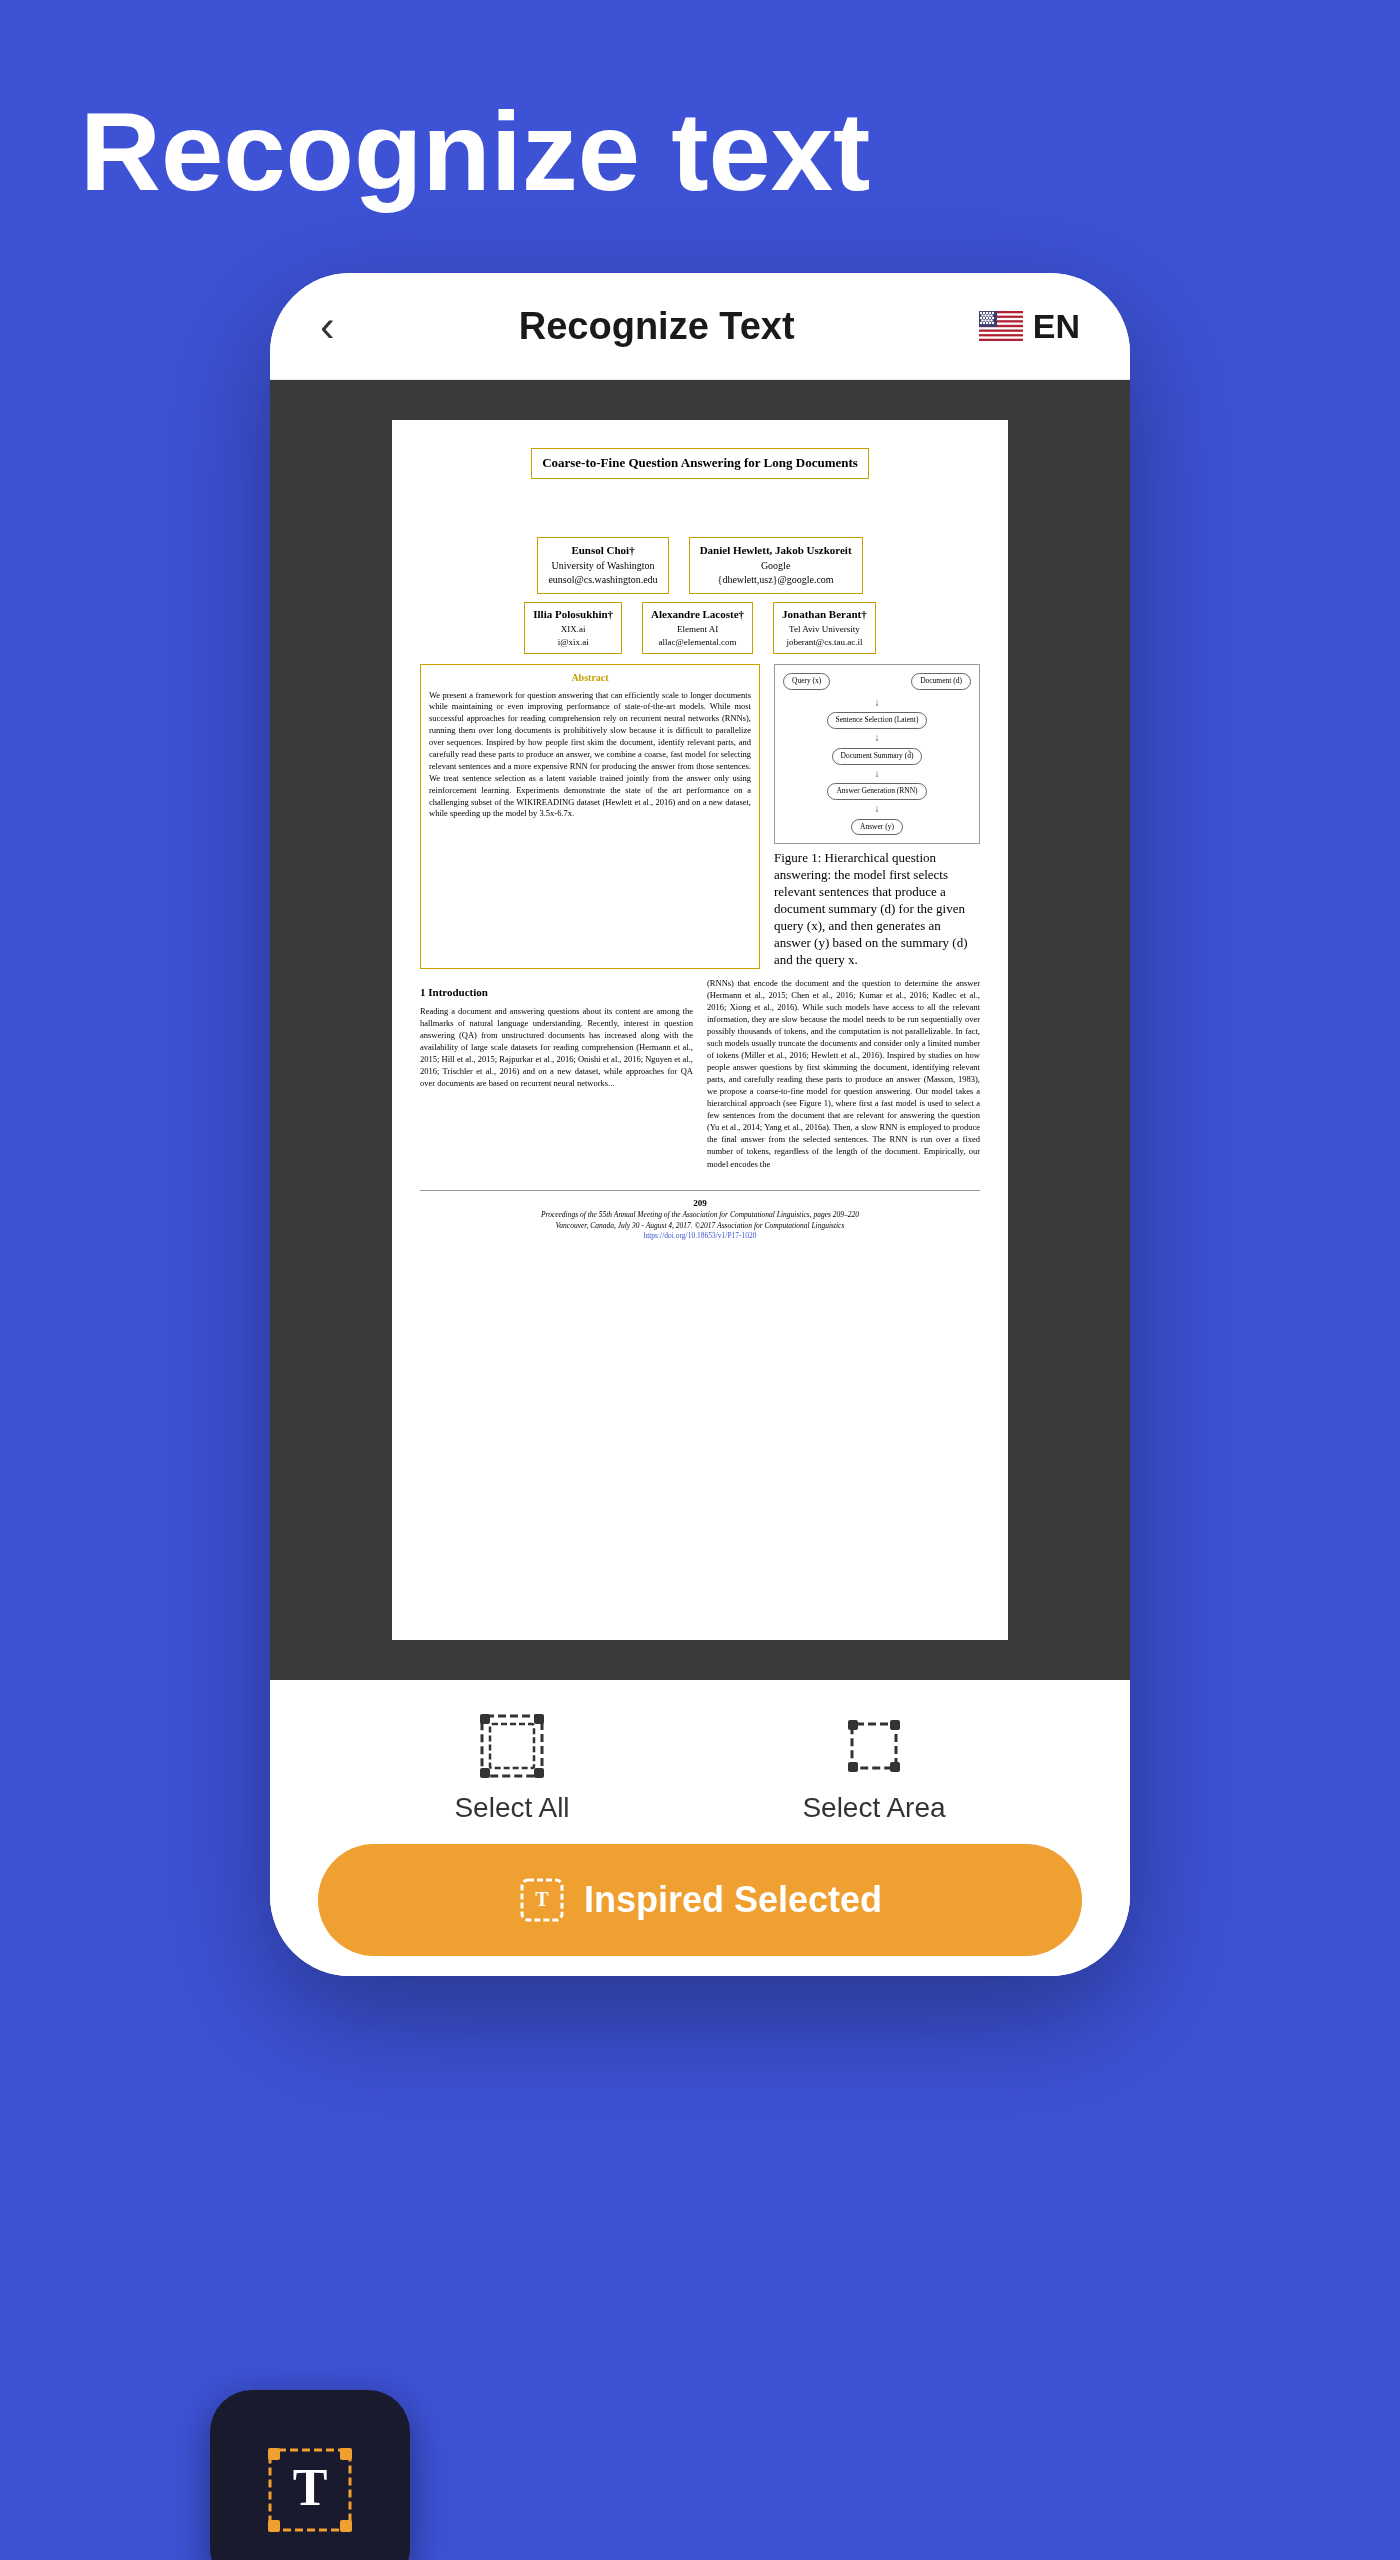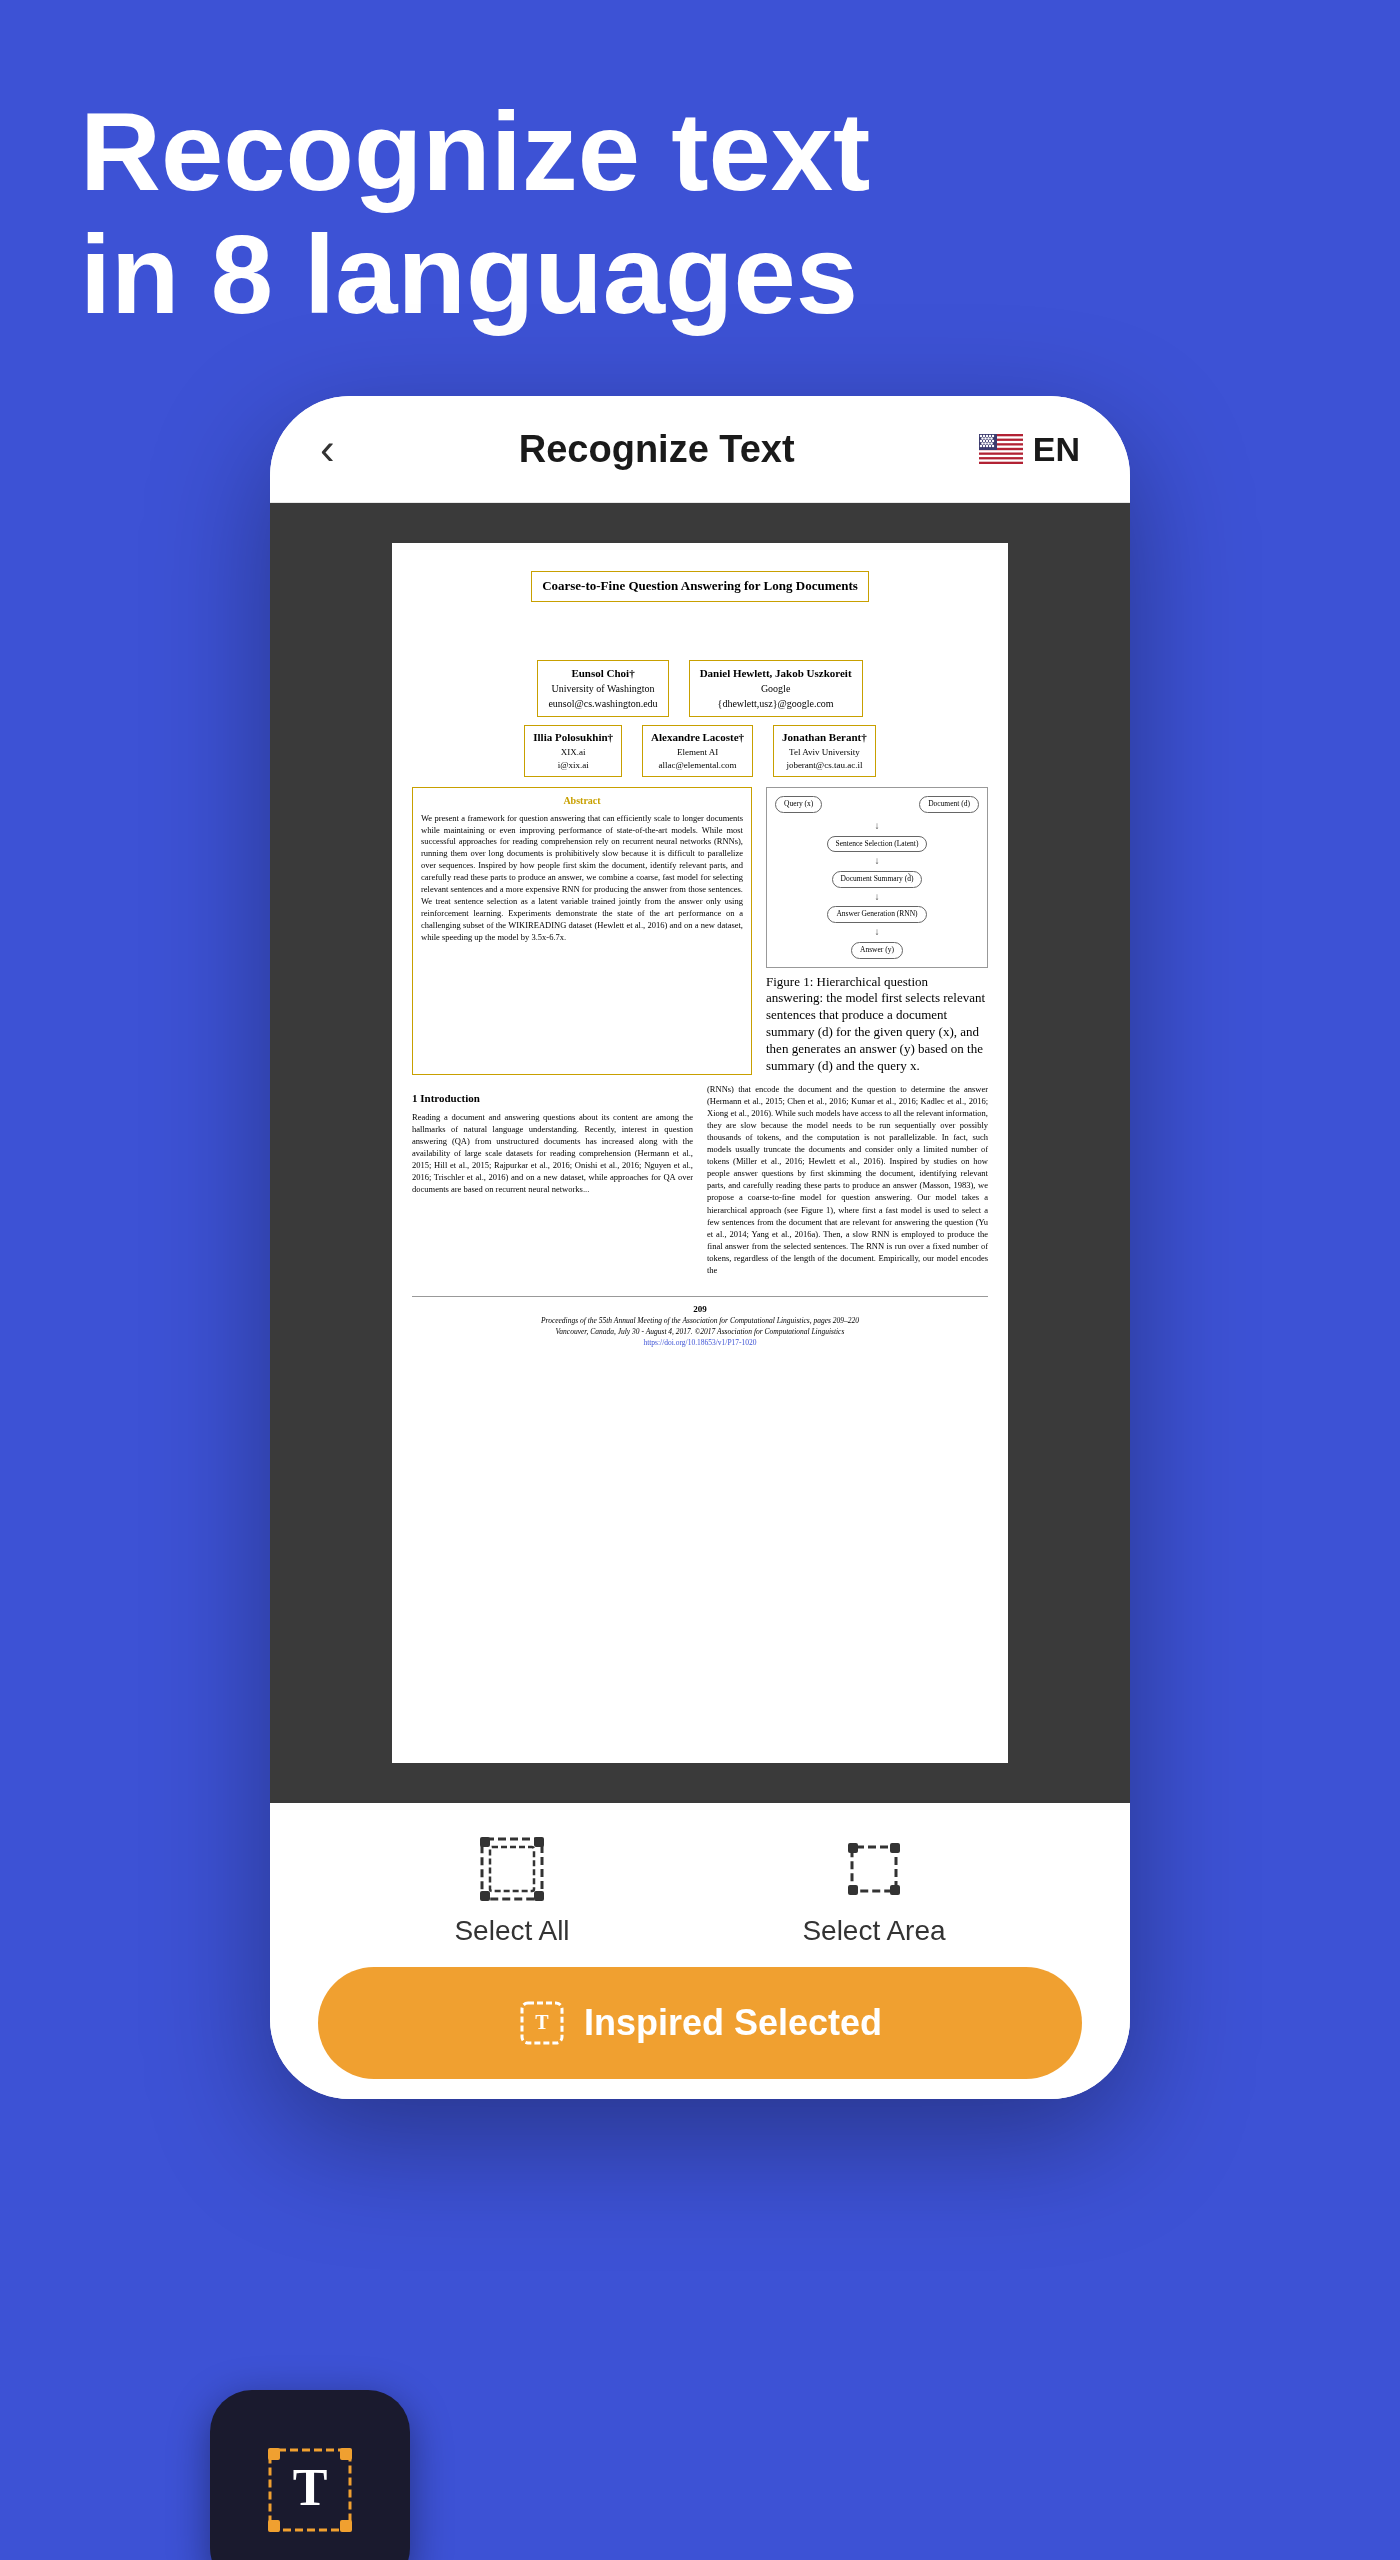--- a/index.html
+++ b/index.html
@@ -81,21 +81,21 @@
       min-height: 1300px;
       display: flex;
       align-items: center;
       justify-content: center;
     }
 
     .document-page {
       background: #ffffff;
       width: 616px;
       min-height: 1220px;
-      padding: 28px 20px 20px;
+      padding: 28px 28px 20px;
       font-size: 11px;
       line-height: 1.45;
       color: #000;
       font-family: 'Times New Roman', Times, serif;
       position: relative;
     }
 
     .doc-title {
       text-align: center;
       font-size: 13px;
@@ -306,21 +306,20 @@
     .recognize-icon {
       width: 48px;
       height: 48px;
     }
   </style>
 </head>
 <body>
 
 <div class="headline">
   <span>Recognize text</span><br>
-  <span>in 8 languages</span>
 </div>
 
 <div class="phone-wrapper">
 
   <div class="app-icon">
     <svg class="app-icon-svg" viewBox="0 0 120 120" xmlns="http://www.w3.org/2000/svg">
 
       <rect x="20" y="20" width="80" height="80" rx="8" fill="none" stroke="#f0a030" stroke-width="3" stroke-dasharray="8,4"></rect>
       <rect x="18" y="18" width="12" height="12" rx="2" fill="#f0a030"></rect>
       <rect x="90" y="18" width="12" height="12" rx="2" fill="#f0a030"></rect>

